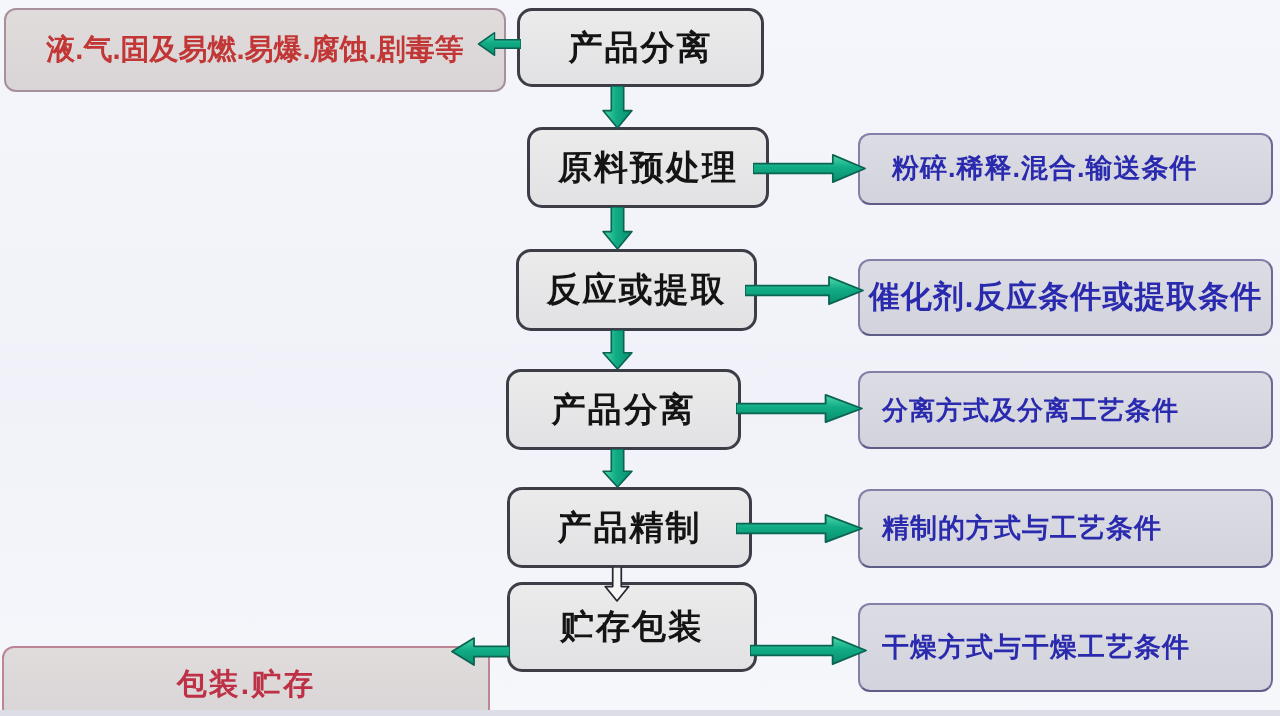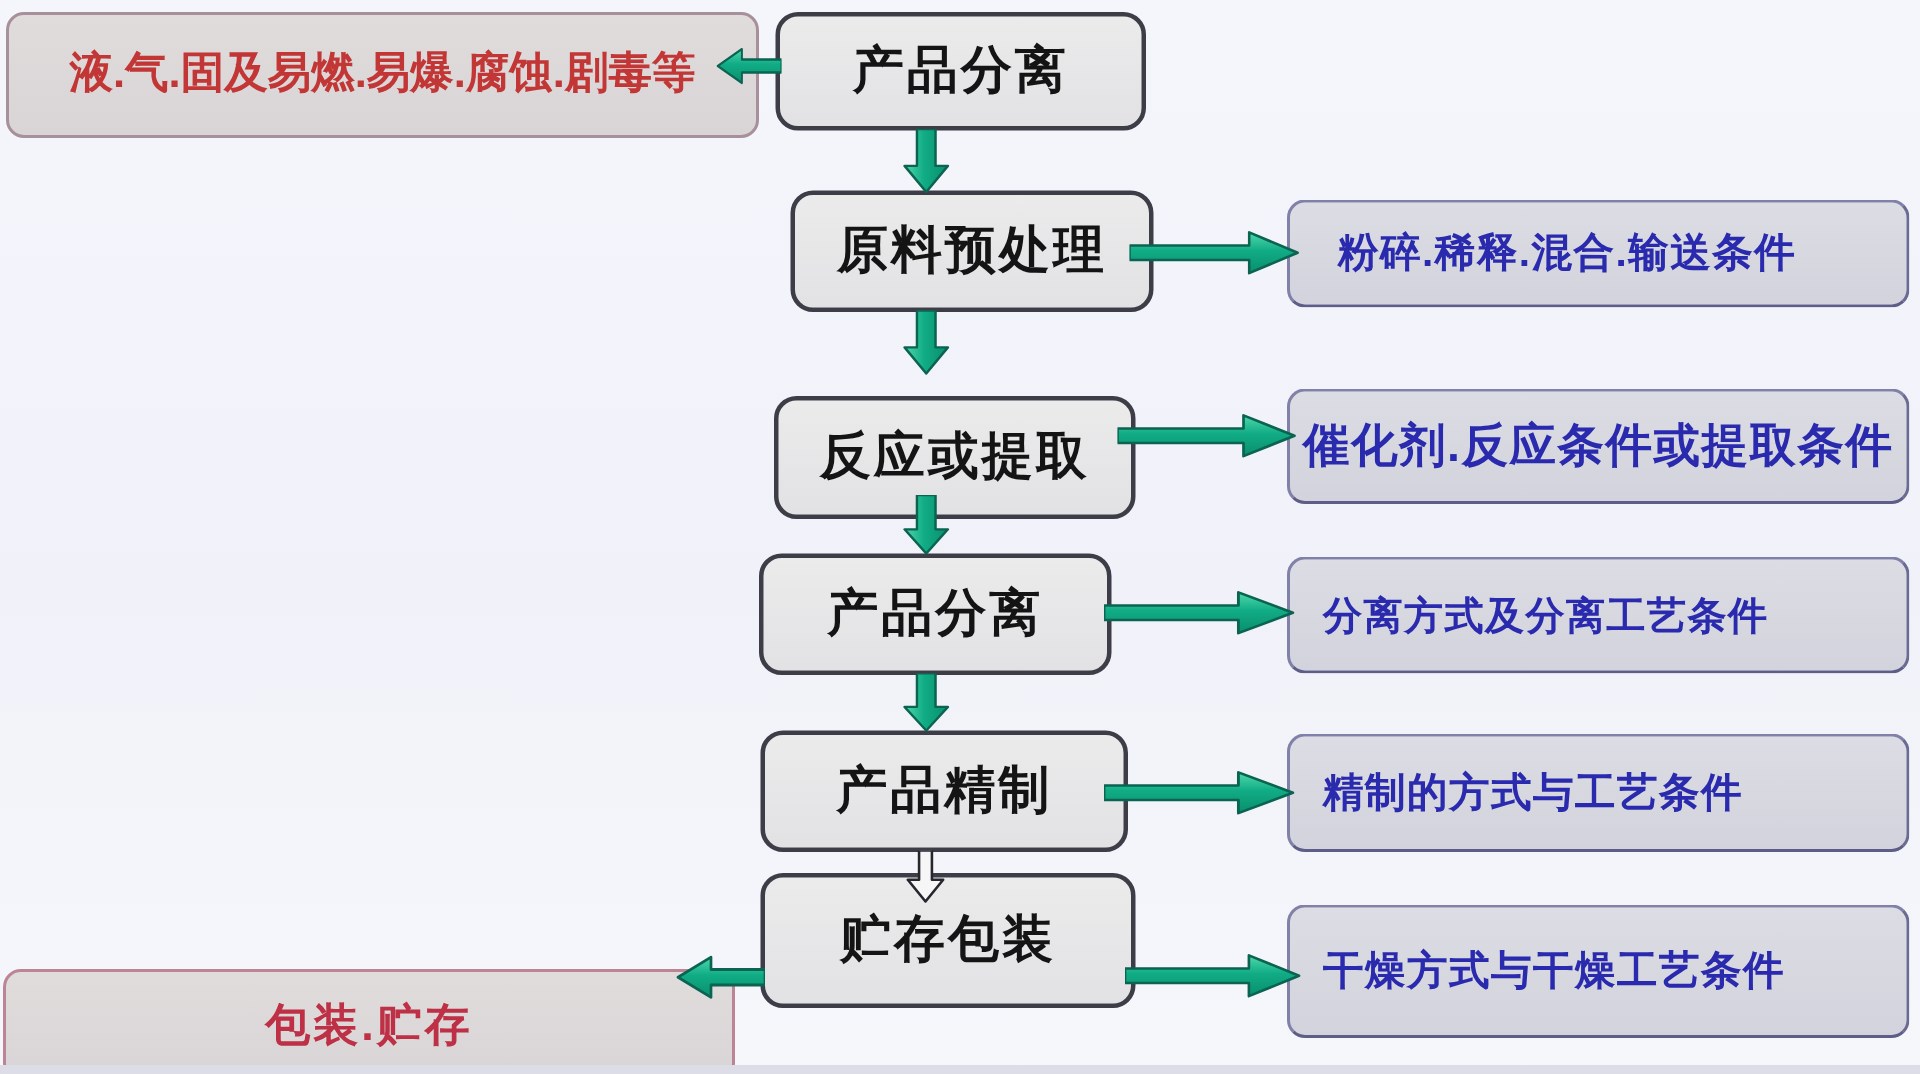--- a/index.html
+++ b/index.html
@@ -60,21 +60,21 @@
     font-size: 29px;
     letter-spacing: 0px;
   }
   .side.package { border-color: #bc8596; color: #bd3045; font-size: 30px; letter-spacing: 2px; }
   .arrow { position: absolute; }
 
   
   #hazard-box   { left: 4px;   top: 8px;   width: 502px; height: 84px; }
   #step-1       { left: 517px; top: 8px;   width: 247px; height: 79px; }
   #step-2       { left: 527px; top: 127px; width: 242px; height: 81px; }
-  #step-3       { left: 516px; top: 249px; width: 241px; height: 82px; margin-top: 15px; }
+  #step-3       { left: 516px; top: 249px; width: 241px; height: 82px; }
   #step-4       { left: 506px; top: 369px; width: 235px; height: 81px; }
   #step-5       { left: 507px; top: 487px; width: 245px; height: 81px; }
   #step-6       { left: 507px; top: 582px; width: 250px; height: 90px; }
   #package-box  { left: 2px;   top: 646px; width: 488px; height: 75px; }
   #note-1       { left: 858px; top: 133px; width: 415px; height: 72px; padding-left: 32px; }
   #note-2       { left: 858px; top: 259px; width: 415px; height: 77px; font-size: 31px; }
   #note-3       { left: 858px; top: 371px; width: 415px; height: 78px; font-size: 26px; align-items: center; }
   #note-4       { left: 858px; top: 489px; width: 415px; height: 79px; }
   #note-5       { left: 858px; top: 603px; width: 415px; height: 89px; }
 

